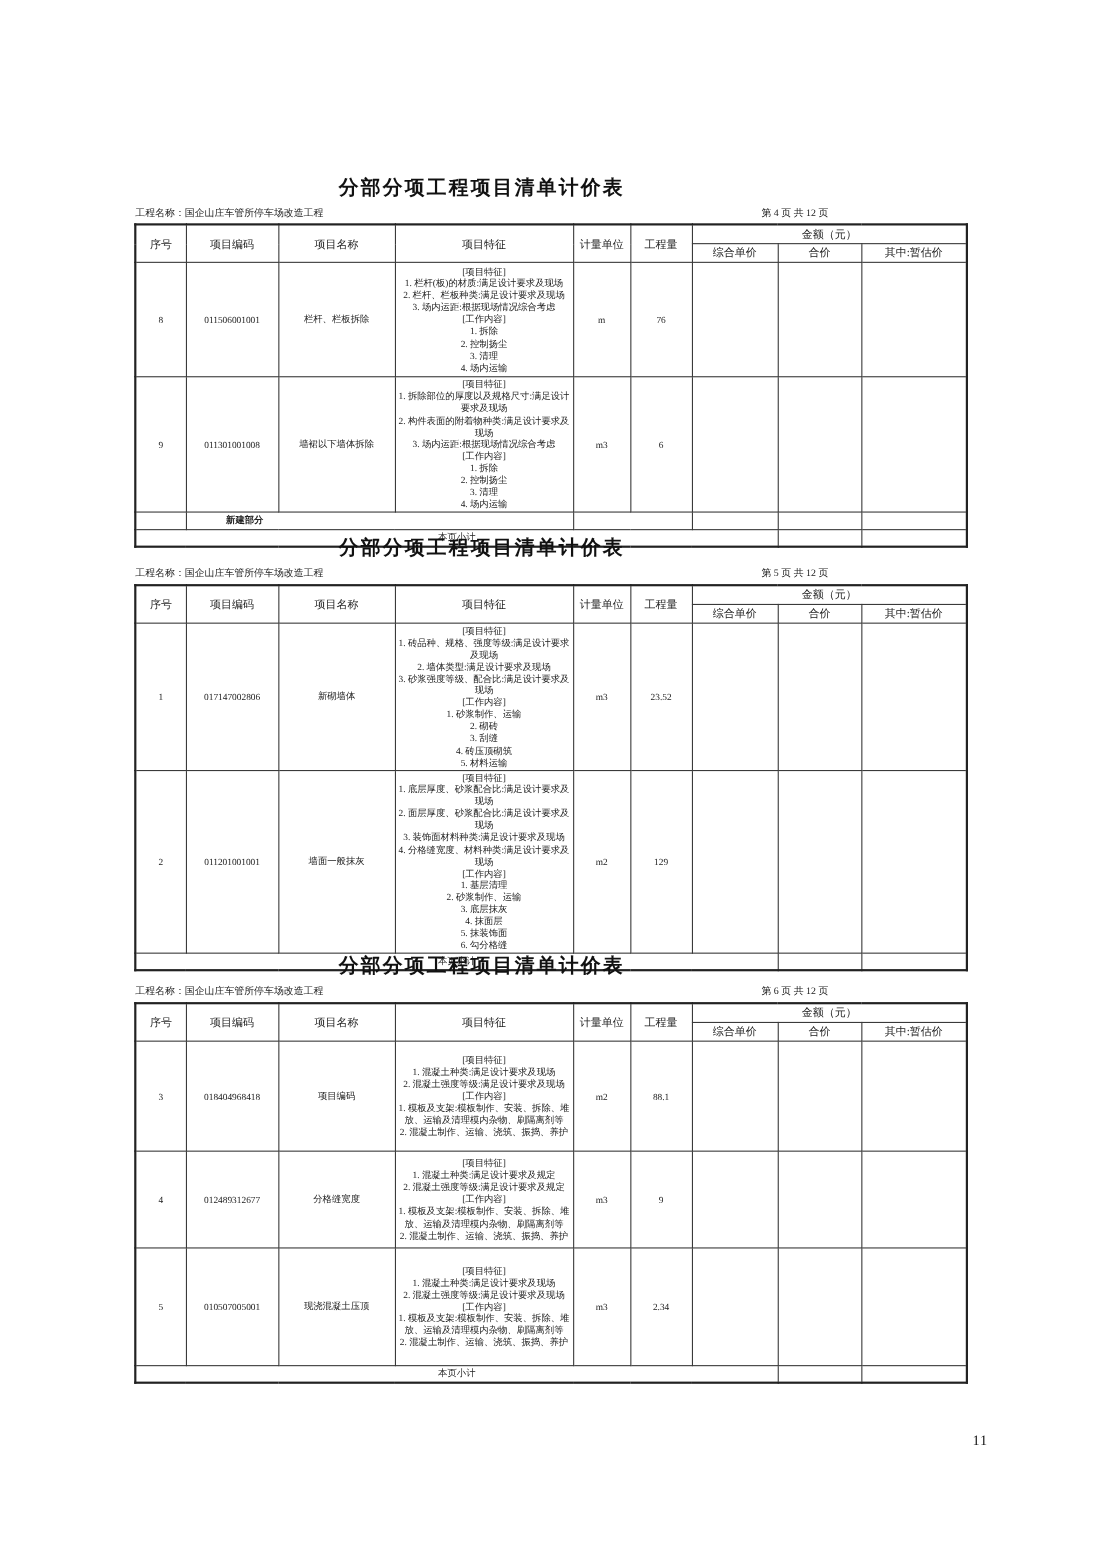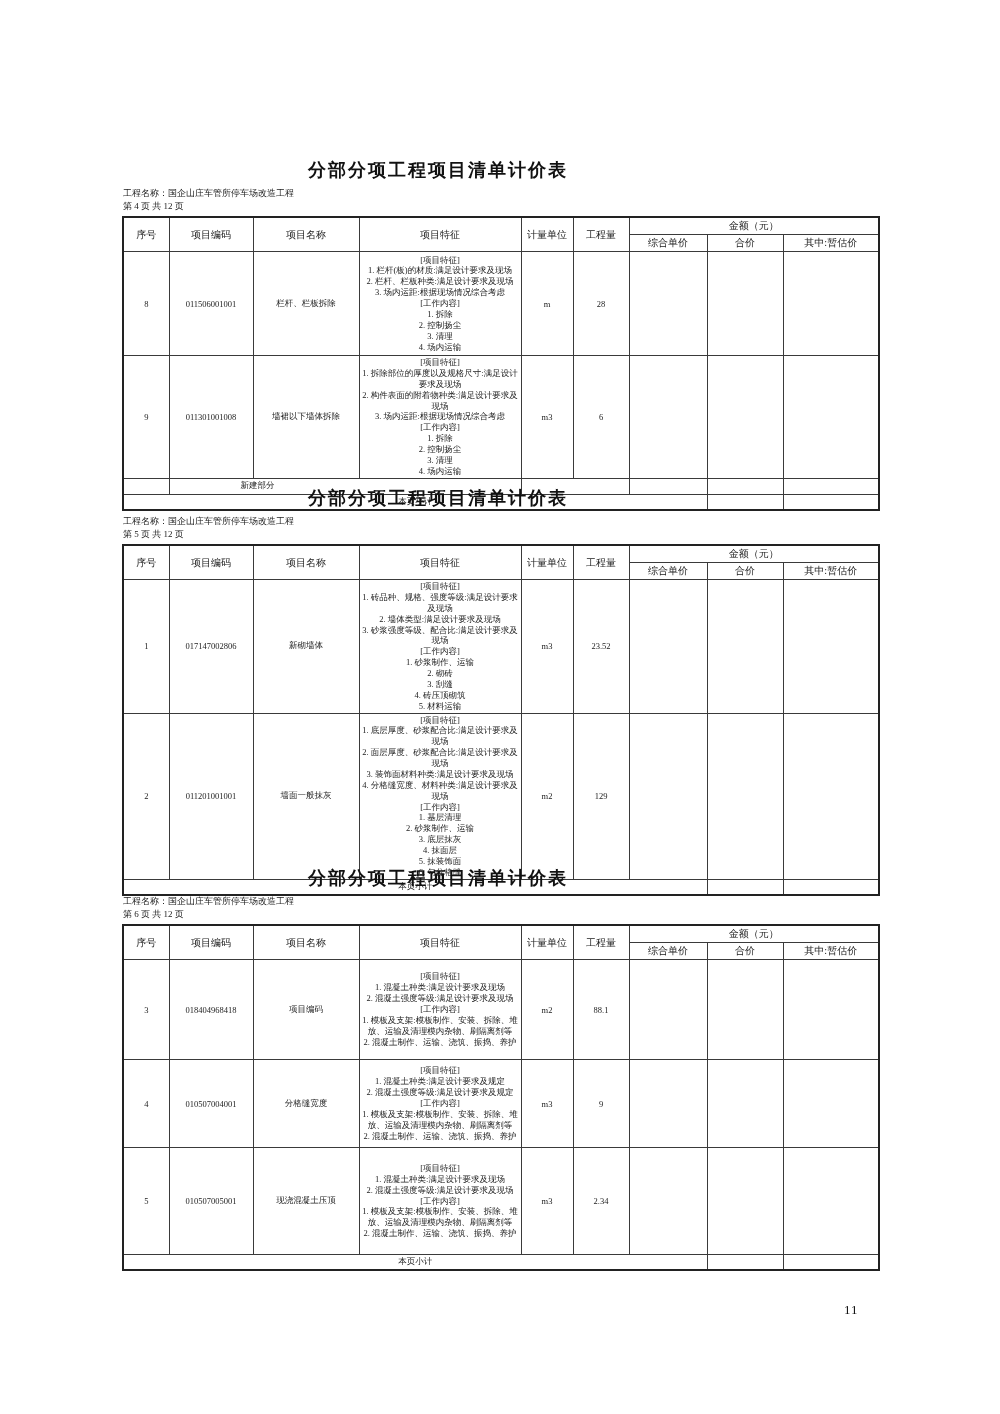--- a/index.html
+++ b/index.html
@@ -20,21 +20,20 @@
     color:#111;
     margin-bottom:5px;
   }
   .meta-line{
     display:flex;
     justify-content:space-between;
     font-size:9px;
     color:#222;
     margin-bottom:3px;
     padding:0 1px;
-    flex-direction:column;
   }
   table.boq{
     border-collapse:collapse;
     table-layout:fixed;
     width:756px;
     border:2px solid #222;
   }
   table.boq th, table.boq td{
     border:1px solid #3a3a3a;
     font-weight:normal;
@@ -50,26 +49,27 @@
     text-align:left;
     white-space:pre-line;
     font-size:7.5px;
     line-height:1.28;
     padding:2px 4px;
     vertical-align:middle;
   }
   td.c-code{font-size:8px;}
   tr.section-row td.section-label{
     text-align:left;
-    padding-left:71px;
+    padding-left:36px;
+    font-weight:bold;
   }
   tr.subtotal-row td{font-size:8.5px;margin-top:32px;}
   .page-number{
     position:absolute;
-    left:844px;top:1302px;
+    left:884px;top:1302px;
     font-size:13px;
     color:#111;
     letter-spacing:1px;
   }
 </style>
 </head>
 <body>
 
 <div class="page">
 
@@ -113,21 +113,21 @@
         <td class="feature">[项目特征]
 1. 栏杆(板)的材质:满足设计要求及现场
 2. 栏杆、栏板种类:满足设计要求及现场
 3. 场内运距:根据现场情况综合考虑
 [工作内容]
 1. 拆除
 2. 控制扬尘
 3. 清理
 4. 场内运输</td>
         <td>m</td>
-        <td>28</td>
+        <td>76</td>
         <td></td>
         <td></td>
         <td></td>
       </tr>
       <tr style="height:104px">
         <td>9</td>
         <td class="c-code">011301001008</td>
         <td>墙裙以下墙体拆除</td>
         <td class="feature">[项目特征]
 1. 拆除部位的厚度以及规格尺寸:满足设计要求及现场
@@ -289,21 +289,21 @@
 1. 模板及支架:模板制作、安装、拆除、堆放、运输及清理模内杂物、刷隔离剂等
 2. 混凝土制作、运输、浇筑、振捣、养护</td>
         <td>m2</td>
         <td>88.1</td>
         <td></td>
         <td></td>
         <td></td>
       </tr>
       <tr style="height:88px">
         <td>4</td>
-        <td class="c-code">010507004001</td>
+        <td class="c-code">012489312677</td>
         <td>分格缝宽度</td>
         <td class="feature">[项目特征]
 1. 混凝土种类:满足设计要求及规定
 2. 混凝土强度等级:满足设计要求及规定
 [工作内容]
 1. 模板及支架:模板制作、安装、拆除、堆放、运输及清理模内杂物、刷隔离剂等
 2. 混凝土制作、运输、浇筑、振捣、养护</td>
         <td>m3</td>
         <td>9</td>
         <td></td>

